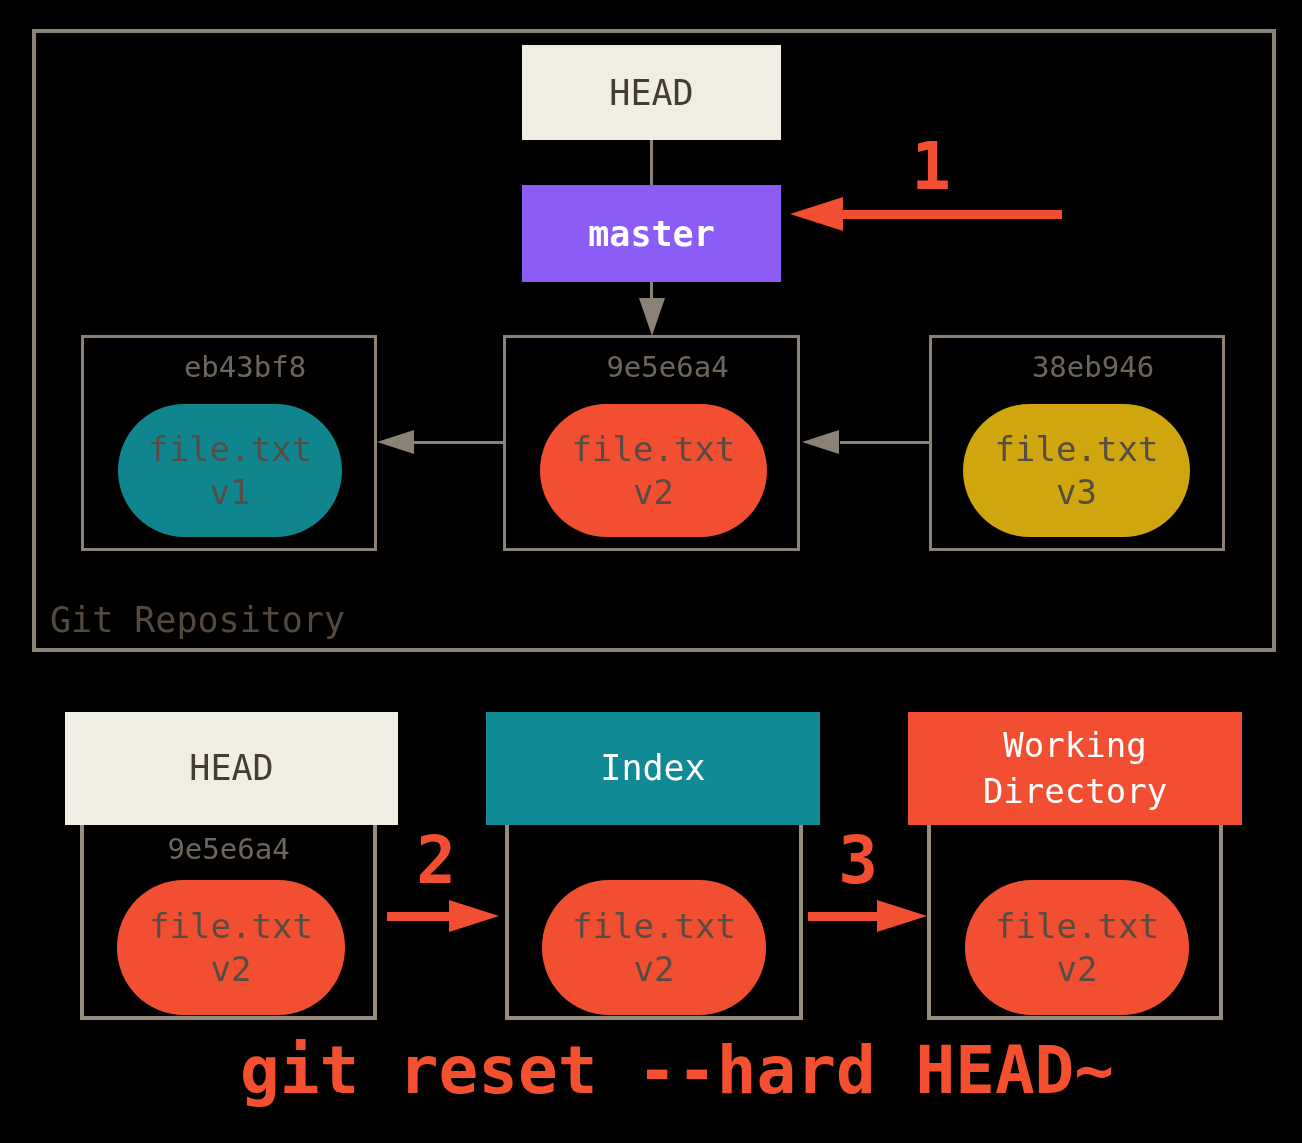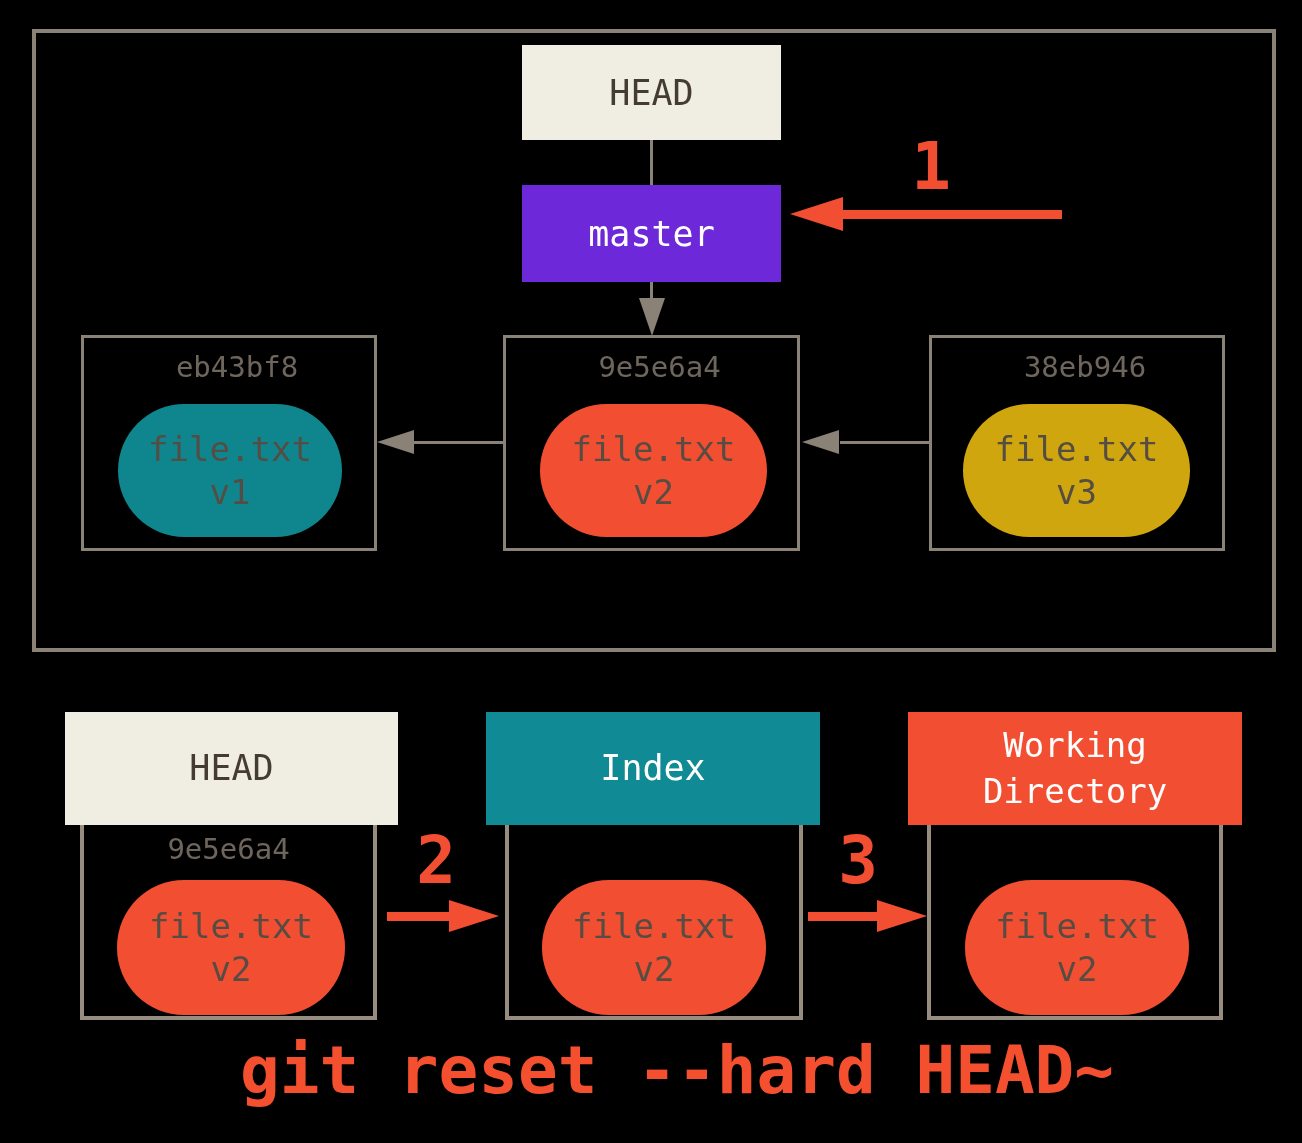--- a/index.html
+++ b/index.html
@@ -9,32 +9,32 @@
   }
   .abs{position:absolute;box-sizing:border-box;}
   .center{display:flex;align-items:center;justify-content:center;text-align:center;}
 
   
   .repo-box{left:32px;top:29px;width:1244px;height:623px;border:4px solid #8a8177;}
   .repo-label{left:50px;top:600px;width:500px;font-size:35px;color:#53493f;text-align:left;}
 
   
   .head-top{left:522px;top:45px;width:259px;height:95px;background:#f0ede3;color:#443b32;font-size:35px;}
-  .master-box{left:522px;top:185px;width:259px;height:97px;background:#6d28d9;color:#ffffff;font-size:35px;}
+  .master-box{left:522px;top:185px;width:259px;height:97px;background:#8b5cf6;color:#ffffff;font-size:35px;font-weight:bold;}
 
   
   .vline{width:3px;background:#8a8177;}
   .hline{height:3px;background:#8a8177;}
   .tri{width:0;height:0;}
   .tri-down{border-left:13px solid transparent;border-right:13px solid transparent;border-top:38px solid #8a8177;}
   .tri-left{border-top:12px solid transparent;border-bottom:12px solid transparent;border-right:37px solid #8a8177;}
 
   
   .commit{top:335px;height:216px;border:3px solid #8a8177;}
-  .commit-hash{position:absolute;top:12px;left:8px;width:100%;text-align:center;font-size:29px;color:#6e665c;}
+  .commit-hash{position:absolute;top:12px;left:16px;width:100%;text-align:center;font-size:29px;color:#6e665c;}
   .pill{border-radius:67px;color:#554d43;font-size:34px;line-height:1.25;margin-top:10px;}
   .pill.teal{background:#0f868e;}
   .pill.red{background:#f14e32;}
   .pill.gold{background:#cfa60d;}
 
   
   .red-num{color:#f14e32;font-size:66px;font-weight:bold;line-height:1;width:64px;text-align:center;}
   .red-bar{height:9px;background:#f14e32;}
   .red-tri-left{width:0;height:0;border-top:17px solid transparent;border-bottom:17px solid transparent;border-right:53px solid #f14e32;}
   .red-tri-right{width:0;height:0;border-top:16px solid transparent;border-bottom:16px solid transparent;border-left:50px solid #f14e32;}
@@ -48,20 +48,21 @@
   .area-hash{position:absolute;top:8px;left:0;width:100%;text-align:center;font-size:29px;color:#6e665c;}
 
   .caption{left:26px;top:1038px;width:1302px;text-align:center;font-size:66px;font-weight:bold;color:#f4502f;line-height:1;}
 </style>
 </head>
 <body>
 
 <div id="stage">
 
   <div class="abs repo-box"></div>
+  <div class="abs repo-label">Git Repository</div>
 
   <div class="abs center head-top">
     <span>HEAD</span>
   </div>
 
   <div class="abs vline" style="left:650px;top:140px;height:45px;"></div>
 
   <div class="abs center master-box">
     <span>master</span>
   </div>

